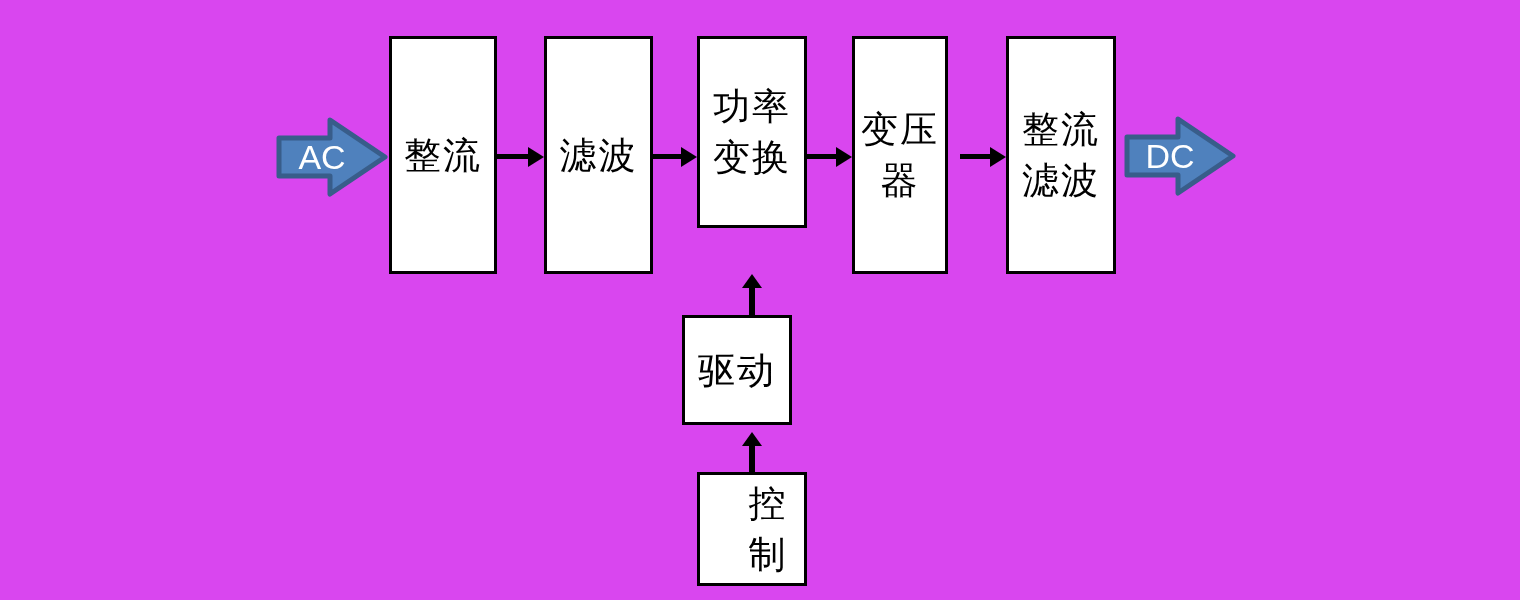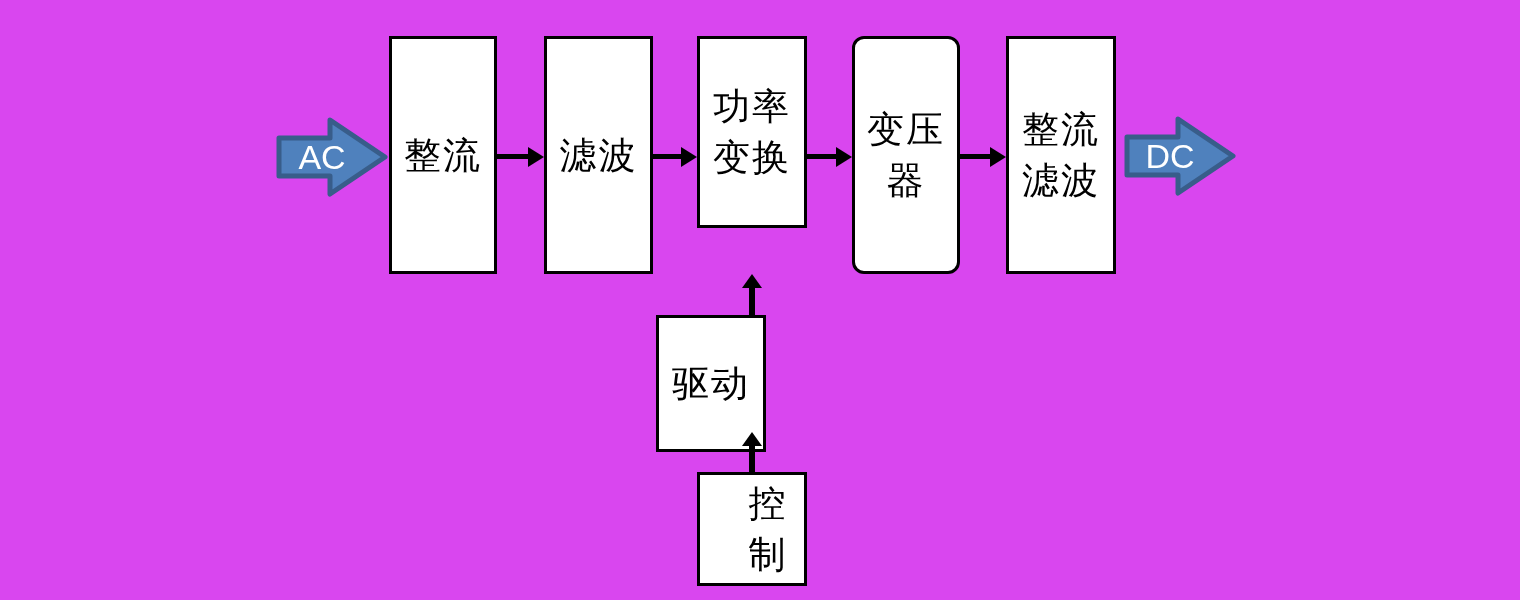--- a/index.html
+++ b/index.html
@@ -87,31 +87,31 @@
 
   <div class="box" style="left:544px; top:36px; width:109px; height:238px;">
     <span>滤波</span>
   </div>
 
   <div class="box" style="left:697px; top:36px; width:110px; height:192px;">
     <span>功率</span>
     <span>变换</span>
   </div>
 
-  <div class="box" style="left:852px; top:36px; width:108px; height:238px;border-radius:12px;">
+  <div class="box" style="left:852px; top:36px; width:96px; height:238px;">
     <span>变压</span>
     <span>器</span>
   </div>
 
   <div class="box" style="left:1006px; top:36px; width:110px; height:238px;">
     <span>整流</span>
     <span>滤波</span>
   </div>
 
-  <div class="box" style="left:656px; top:315px; width:110px; height:137px;">
+  <div class="box" style="left:682px; top:315px; width:110px; height:110px;">
     <span>驱动</span>
   </div>
 
   <div class="box" style="left:697px; top:472px; width:110px; height:114px;padding-left:32px;">
     <span>控制</span>
   </div>
 
   <div class="arrow-h" style="left:497px; top:154px; width:31px;"></div>
   <div class="arrow-h" style="left:653px; top:154px; width:28px;"></div>
   <div class="arrow-h" style="left:807px; top:154px; width:29px;"></div>

